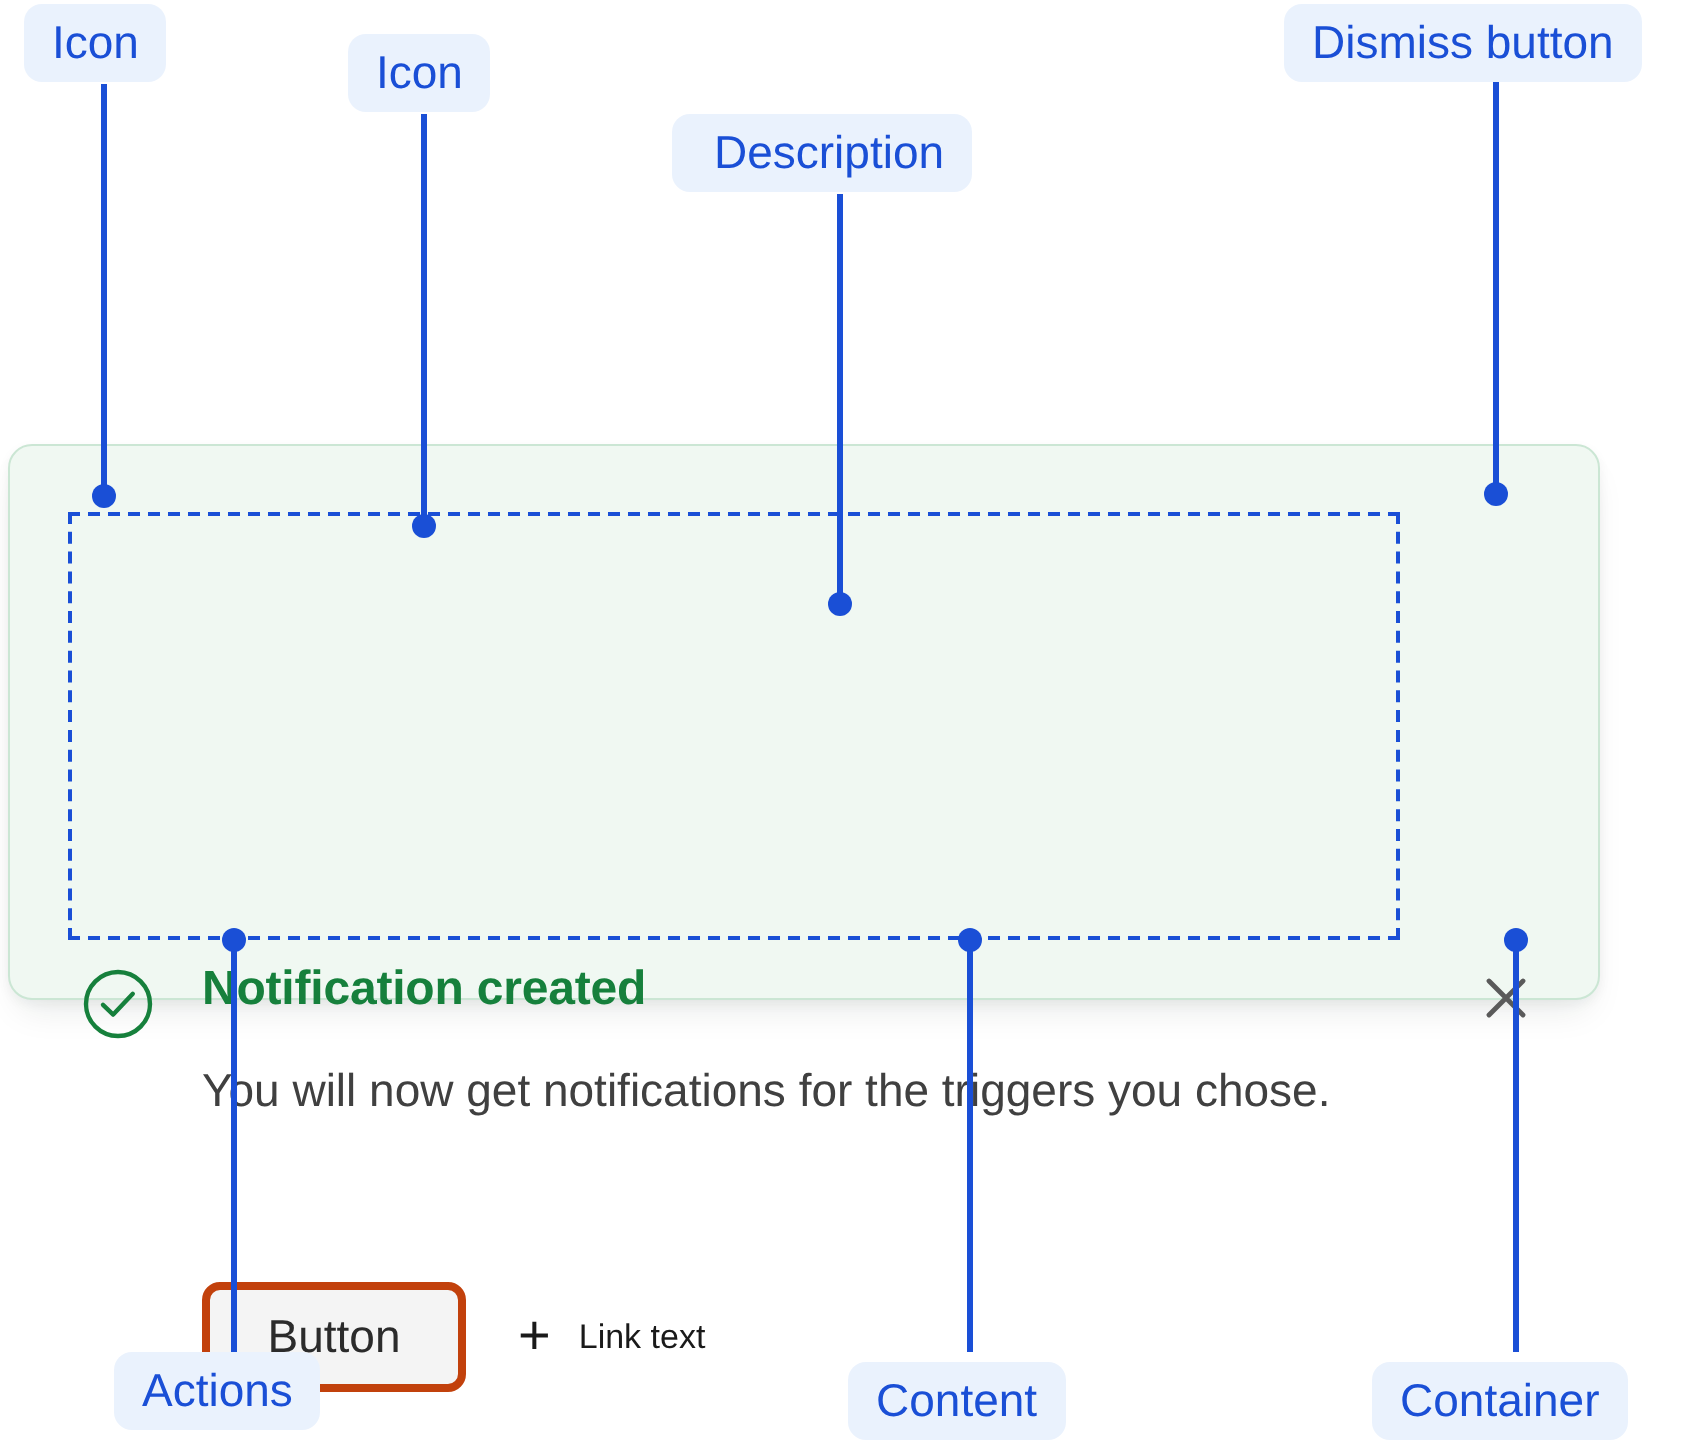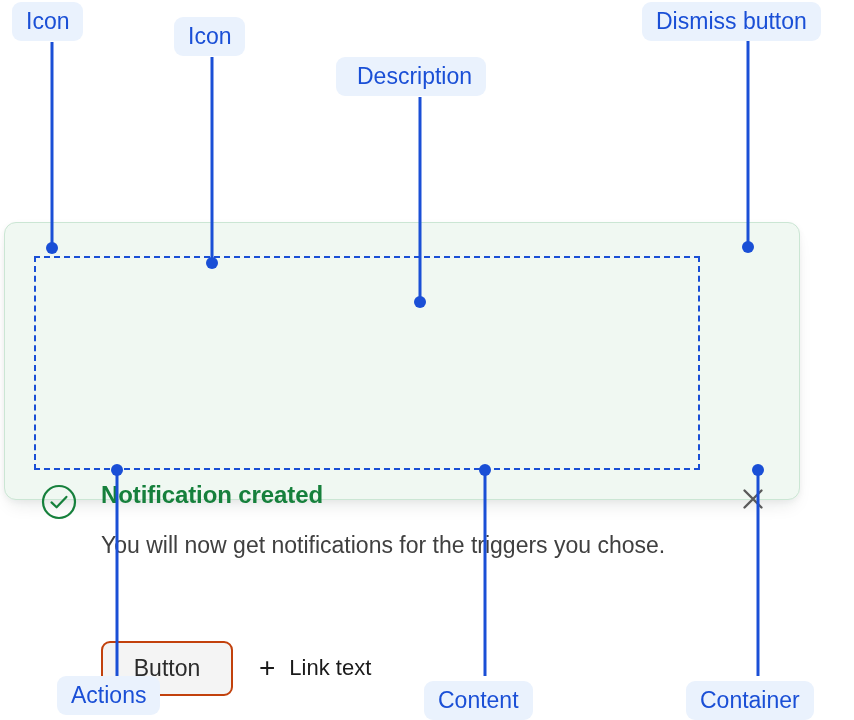--- a/index.html
+++ b/index.html
@@ -118,21 +118,21 @@
     display: flex;
     align-items: center;
     height: 56px;
   }
   #secondary-button {
     height: 55px;
     min-width: 132px;
     padding: 0 18px;
     box-sizing: border-box;
     background: #f4f4f4;
-    border: 2px solid #c2410c;
+    border: 4px solid #c2410c;
     border-radius: 9px;
     color: #2b2b2b;
     font-size: 23px;
     font-family: "Liberation Sans", sans-serif;
     line-height: 1;
     display: flex;
     align-items: center;
     justify-content: center;
     cursor: pointer;
   }
@@ -145,21 +145,21 @@
     color: #1a1a1a;
   }
   #link-plus-icon {
     font-size: 28px;
     line-height: 1;
     margin-right: 14px;
     color: #1a1a1a;
     display: block;
   }
   #link-label {
-    font-size: 22px;
+    font-size: 17px;
     line-height: 1;
     color: #1a1a1a;
   }
 
   
   #dismiss-button {
     position: absolute;
     left: 730px;
     top: 259px;
     width: 36px;

